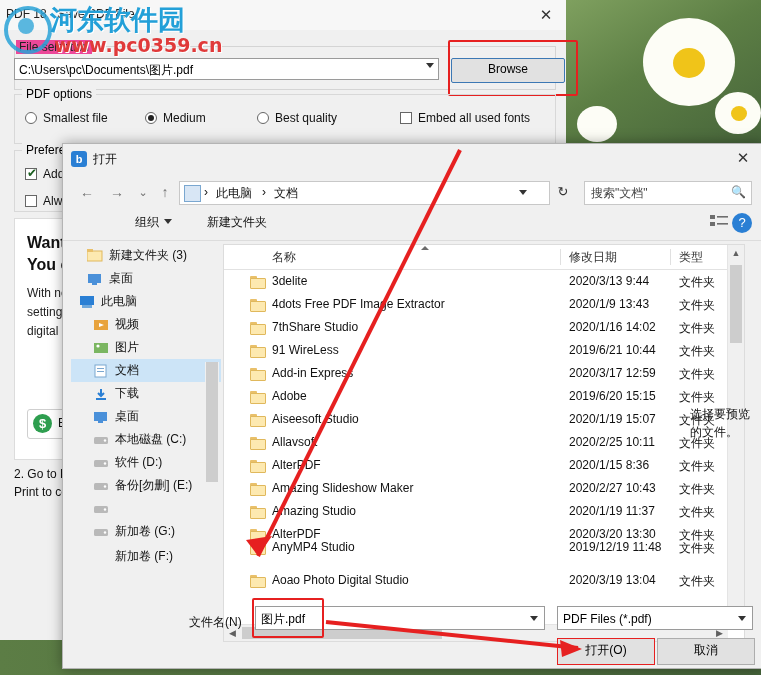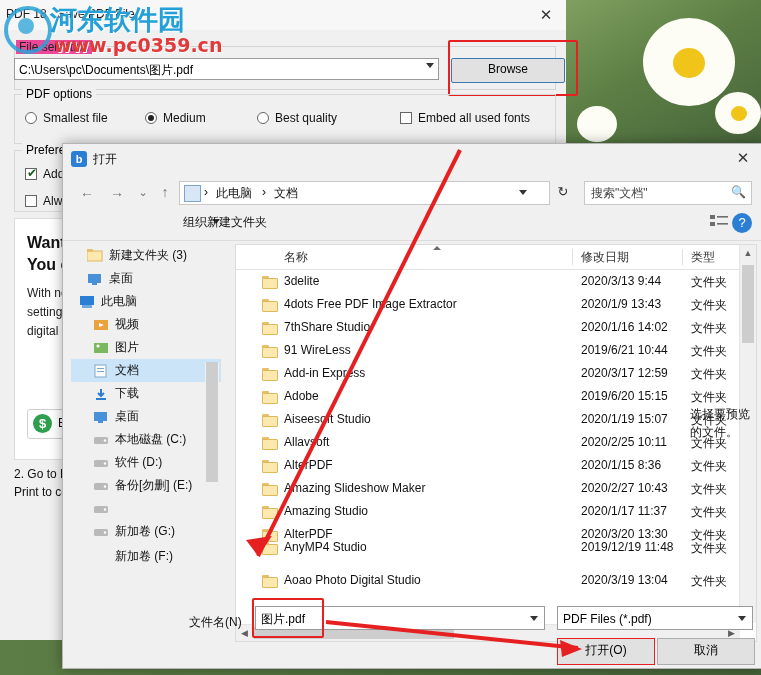--- a/index.html
+++ b/index.html
@@ -88,21 +88,21 @@
   .tb-ico{position:absolute;top:5px;width:22px;height:20px;}
   .help-circ{position:absolute;right:10px;top:5px;width:20px;height:20px;border-radius:50%;background:#2a7fd4;color:#fff;
      font-size:13px;text-align:center;line-height:20px;}
 
   .left-pane{position:absolute;left:8px;top:100px;width:150px;height:396px;overflow:hidden;background:#f0f0f0;}
   .tree-item{position:relative;height:23px;line-height:23px;font-size:12px;color:#111;white-space:nowrap;}
   .tree-item.sel{background:#cce4f7;}
   .tree-ico{position:absolute;left:0;top:4px;width:16px;height:15px;}
   .tree-lbl{position:absolute;left:22px;top:0;}
 
-  .list-pane{position:absolute;left:160px;top:100px;width:520px;height:396px;background:#fff;border:1px solid #dcdcdc;overflow:hidden;margin-left:12px;}
+  .list-pane{position:absolute;left:160px;top:100px;width:520px;height:396px;background:#fff;border:1px solid #dcdcdc;overflow:hidden;}
   .col-head{position:absolute;left:0;top:0;width:520px;height:24px;background:#fff;border-bottom:1px solid #e2e2e2;}
   .col-head span{position:absolute;top:4px;font-size:12px;color:#333;}
   .col-sep{position:absolute;top:4px;width:1px;height:16px;background:#e0e0e0;}
   .sortmark{position:absolute;left:200px;top:0;width:10px;height:4px;}
   .row{position:absolute;left:0;width:520px;height:23px;}
   .row .fname{position:absolute;left:48px;top:3px;font-size:12px;color:#111;}
   .row .fdate{position:absolute;left:345px;top:3px;font-size:12px;color:#111;}
   .row .ftype{position:absolute;left:455px;top:3px;font-size:12px;color:#111;}
   .folder-ico{position:absolute;left:26px;top:5px;width:16px;height:13px;}
   .folder-ico .tab{position:absolute;left:0;top:0;width:7px;height:3px;background:#e9c06a;border-radius:1px 1px 0 0;}
@@ -237,21 +237,21 @@
       <div class="addr-caret"></div>
     </div>
     <div class="refresh">↻</div>
     <div class="searchbox">
       <div class="search-ph">搜索"文档"</div>
       <div class="search-ico">🔍</div>
     </div>
   </div>
 
   <div class="toolbar">
-    <div class="tb-item" style="left:72px;margin-left:48px;"><span>组织</span><span class="tb-caret"></span></div>
+    <div class="tb-item" style="left:72px;"><span>组织</span><span class="tb-caret"></span></div>
     <div class="tb-item" style="left:144px;">新建文件夹</div>
     <div class="tb-ico" style="left:646px;">
       <svg width="22" height="18" viewBox="0 0 22 18">
           <rect x="1" y="2" width="5" height="4" fill="#6e6e6e"></rect>
           <rect x="8" y="3" width="11" height="1.6" fill="#6e6e6e"></rect>
           <rect x="1" y="9" width="5" height="4" fill="#6e6e6e"></rect>
           <rect x="8" y="10" width="11" height="1.6" fill="#6e6e6e"></rect>
         </svg>
       <span class="tb-caret" style="position:absolute;right:-10px;top:8px;"></span>
     </div>
@@ -460,21 +460,21 @@
           <div class="fname">Amazing Slideshow Maker</div>
           <div class="fdate">2020/2/27 10:43</div>
           <div class="ftype">文件夹</div>
         </div>
         <div class="row" style="top: 256px;">
           <div class="folder-ico">
             <div class="tab"></div>
             <div class="body"></div>
           </div>
           <div class="fname">Amazing Studio</div>
-          <div class="fdate">2020/1/17 11:37</div>
+          <div class="fdate">2020/1/19 11:37</div>
           <div class="ftype">文件夹</div>
         </div>
         <div class="row" style="top: 279px;">
           <div class="folder-ico">
             <div class="tab"></div>
             <div class="body"></div>
           </div>
           <div class="fname">AlterPDF</div>
           <div class="fdate">2020/3/20 13:30</div>
           <div class="ftype">文件夹</div>

